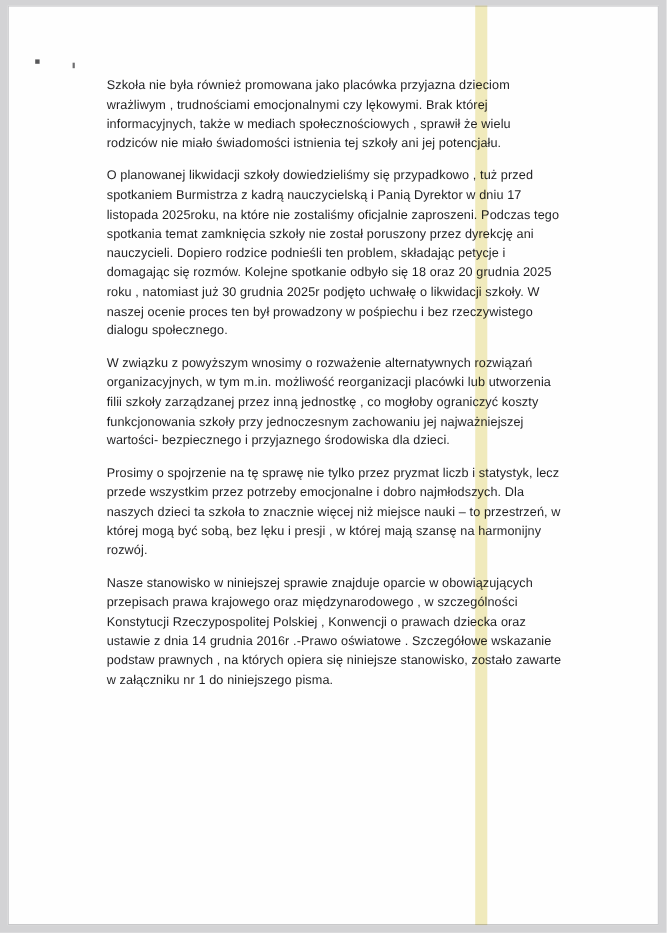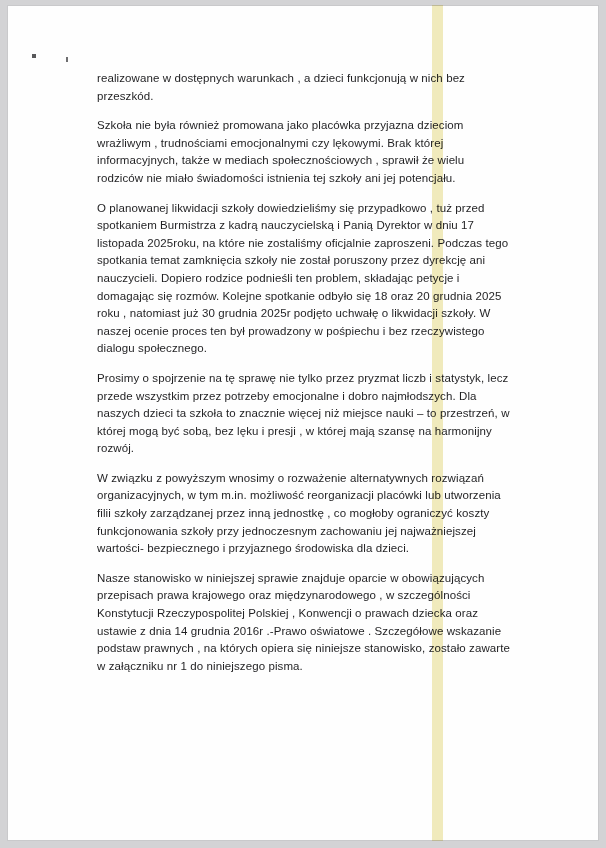--- a/index.html
+++ b/index.html
@@ -70,45 +70,43 @@
 </style>
 </head>
 <body>
 
 <div class="paper">
   <div class="scan-dot-1"></div>
   <div class="scan-dot-2"></div>
 </div>
 
 <div class="text-block">
-  <p>realizowane w dostępnych warunkach , a dzieci funkcjonują w nich bez
-przeszkód.</p>
   <p>Szkoła nie była również promowana jako placówka przyjazna dzieciom
 wrażliwym , trudnościami emocjonalnymi czy lękowymi. Brak której
 informacyjnych, także w mediach  społecznościowych , sprawił że wielu
 rodziców nie miało świadomości istnienia tej szkoły ani jej potencjału.</p>
   <p>O planowanej likwidacji szkoły dowiedzieliśmy się przypadkowo , tuż przed
 spotkaniem Burmistrza z kadrą nauczycielską i Panią Dyrektor w dniu 17
 listopada 2025roku, na które nie zostaliśmy oficjalnie zaproszeni. Podczas tego
 spotkania temat zamknięcia szkoły nie został poruszony przez dyrekcję ani
 nauczycieli. Dopiero rodzice podnieśli ten problem, składając petycje i
 domagając się rozmów. Kolejne spotkanie odbyło się 18 oraz 20 grudnia 2025
 roku , natomiast już 30 grudnia 2025r podjęto uchwałę o likwidacji szkoły. W
 naszej ocenie proces ten był prowadzony w pośpiechu i bez rzeczywistego
 dialogu społecznego.</p>
+  <p>W związku z powyższym wnosimy o rozważenie alternatywnych rozwiązań
+organizacyjnych, w tym m.in. możliwość reorganizacji placówki lub utworzenia
+filii szkoły zarządzanej przez inną jednostkę , co mogłoby ograniczyć koszty
+funkcjonowania szkoły przy jednoczesnym zachowaniu jej najważniejszej
+wartości- bezpiecznego i przyjaznego środowiska dla dzieci.</p>
   <p>Prosimy o spojrzenie na tę sprawę nie tylko przez pryzmat liczb i statystyk, lecz
 przede wszystkim przez potrzeby emocjonalne i dobro najmłodszych. Dla
 naszych dzieci ta szkoła to znacznie więcej niż miejsce nauki – to przestrzeń, w
 której mogą być sobą, bez lęku i presji , w której mają szansę na harmonijny
 rozwój.</p>
-  <p>W związku z powyższym wnosimy o rozważenie alternatywnych rozwiązań
-organizacyjnych, w tym m.in. możliwość reorganizacji placówki lub utworzenia
-filii szkoły zarządzanej przez inną jednostkę , co mogłoby ograniczyć koszty
-funkcjonowania szkoły przy jednoczesnym zachowaniu jej najważniejszej
-wartości- bezpiecznego i przyjaznego środowiska dla dzieci.</p>
   <p>Nasze stanowisko w niniejszej sprawie znajduje oparcie w obowiązujących
 przepisach prawa krajowego oraz międzynarodowego , w szczególności
 Konstytucji Rzeczypospolitej Polskiej , Konwencji o prawach dziecka oraz
 ustawie z dnia 14 grudnia 2016r .-Prawo oświatowe . Szczegółowe wskazanie
 podstaw prawnych , na których opiera się niniejsze stanowisko, zostało zawarte
 w załączniku nr 1 do niniejszego pisma.</p>
 </div>
 
 <div class="highlight-stripe"></div>
 

